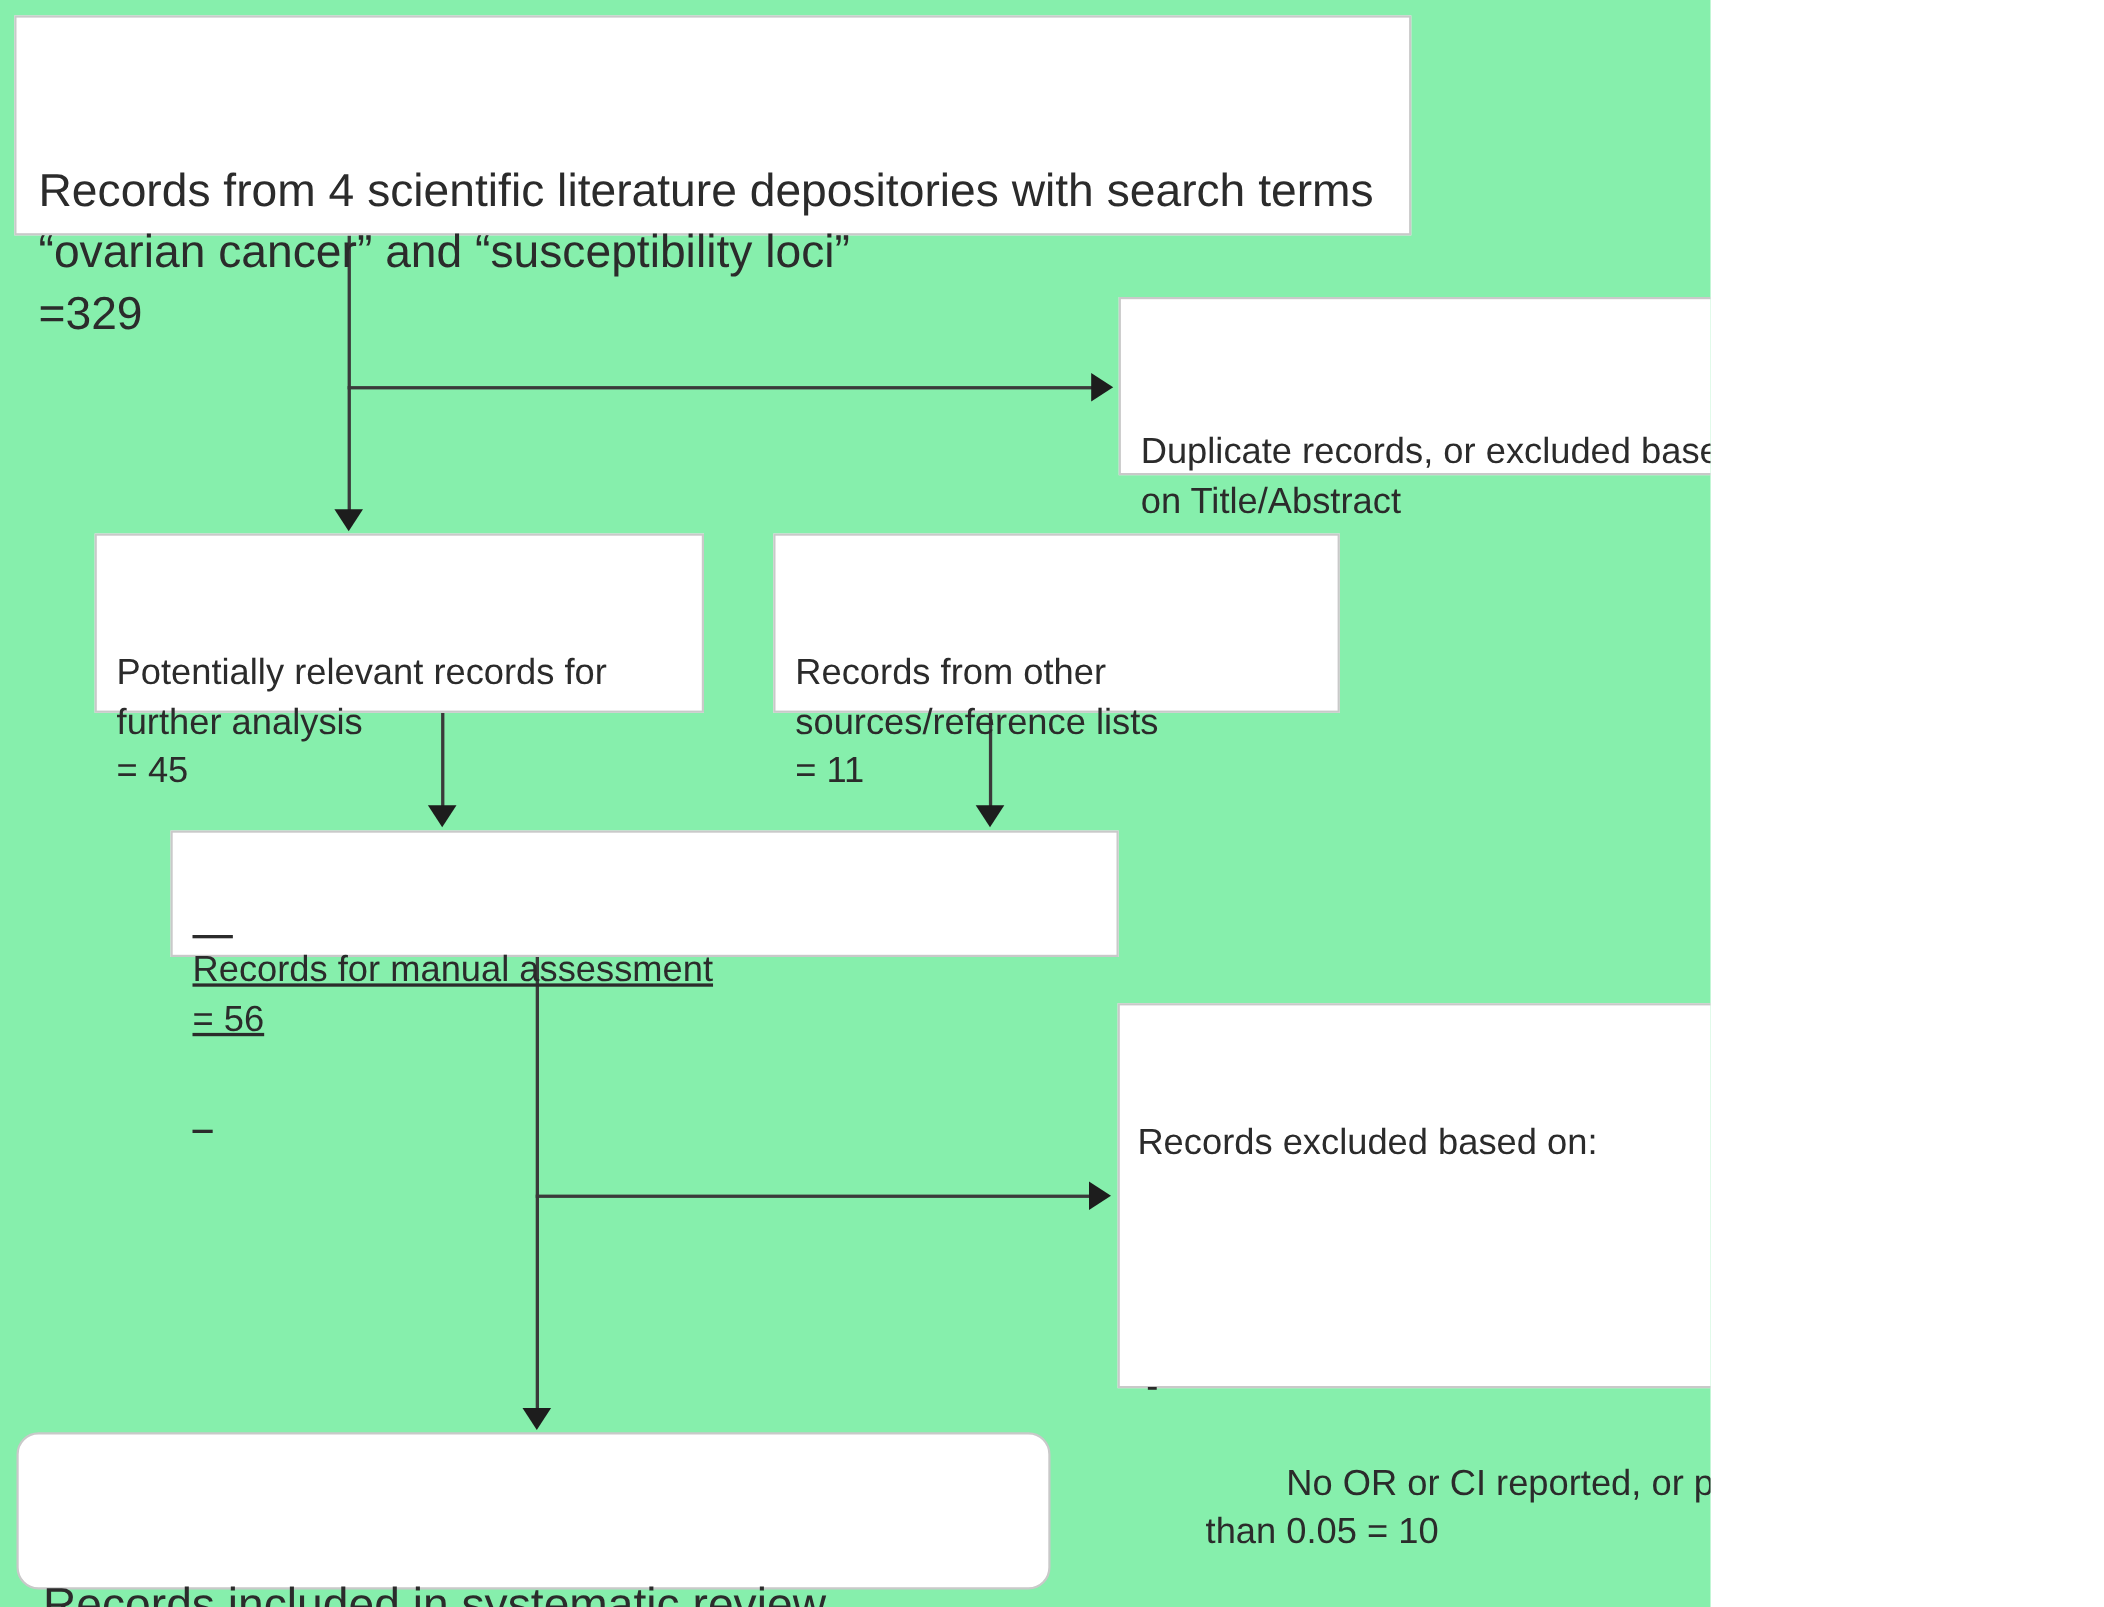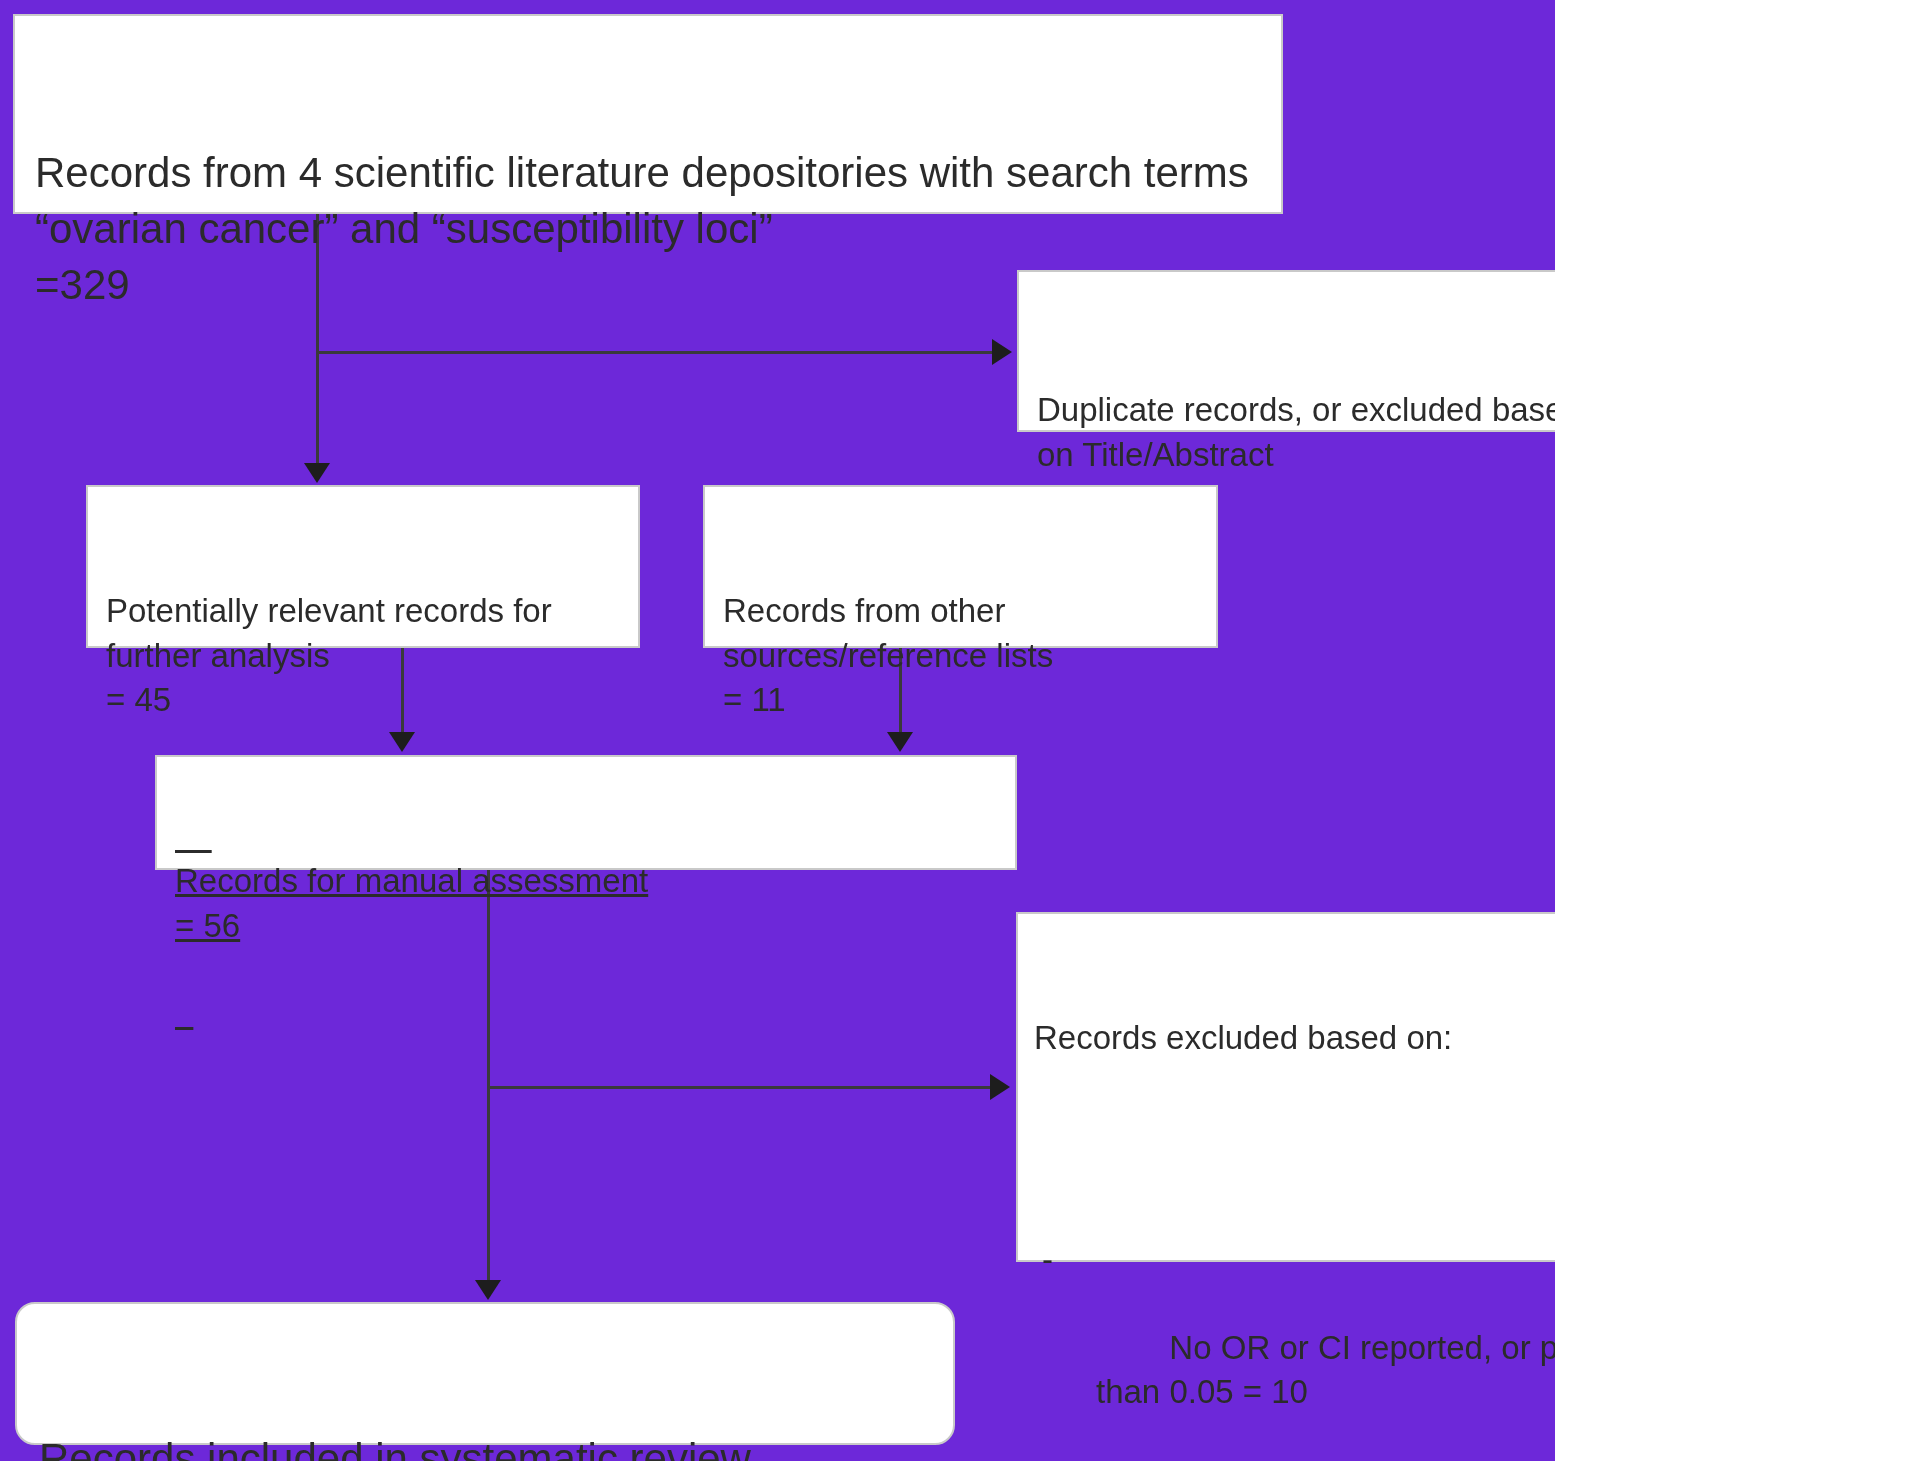--- a/index.html
+++ b/index.html
@@ -8,21 +8,21 @@
     background: #ffffff;
   }
   body {
     font-family: "Liberation Sans", sans-serif;
     color: #231f20;
   }
   #diagram {
     position: relative;
     width: 1555px;
     height: 1461px;
-    background: #6d28d9;
+    background: #86efac;
     overflow: hidden;
   }
   .node {
     position: absolute;
     box-sizing: border-box;
     border: 2px solid #c9c9c9;
     background: #ffffff;
     color: #2b2b2b;
     line-height: 1.34;
     white-space: pre-wrap;

